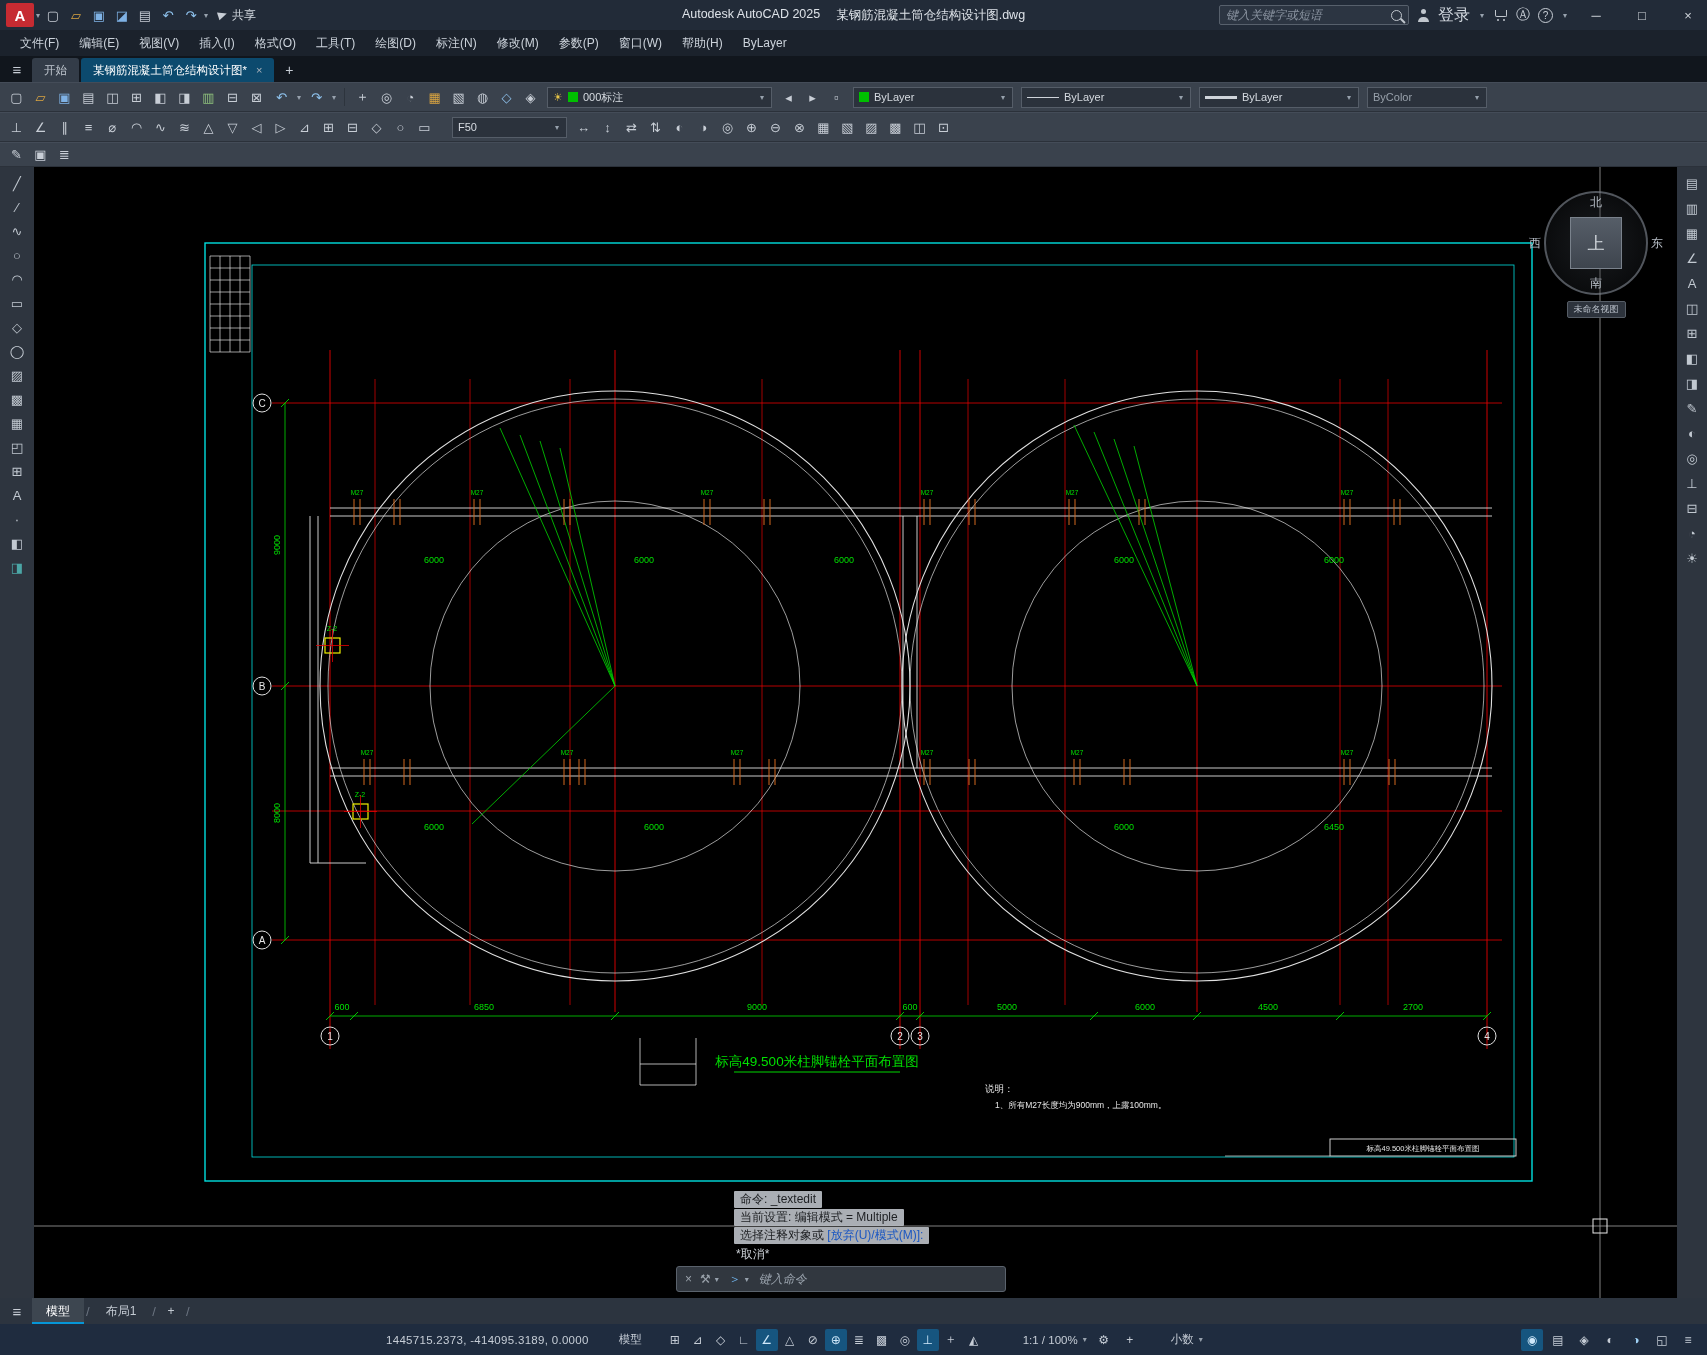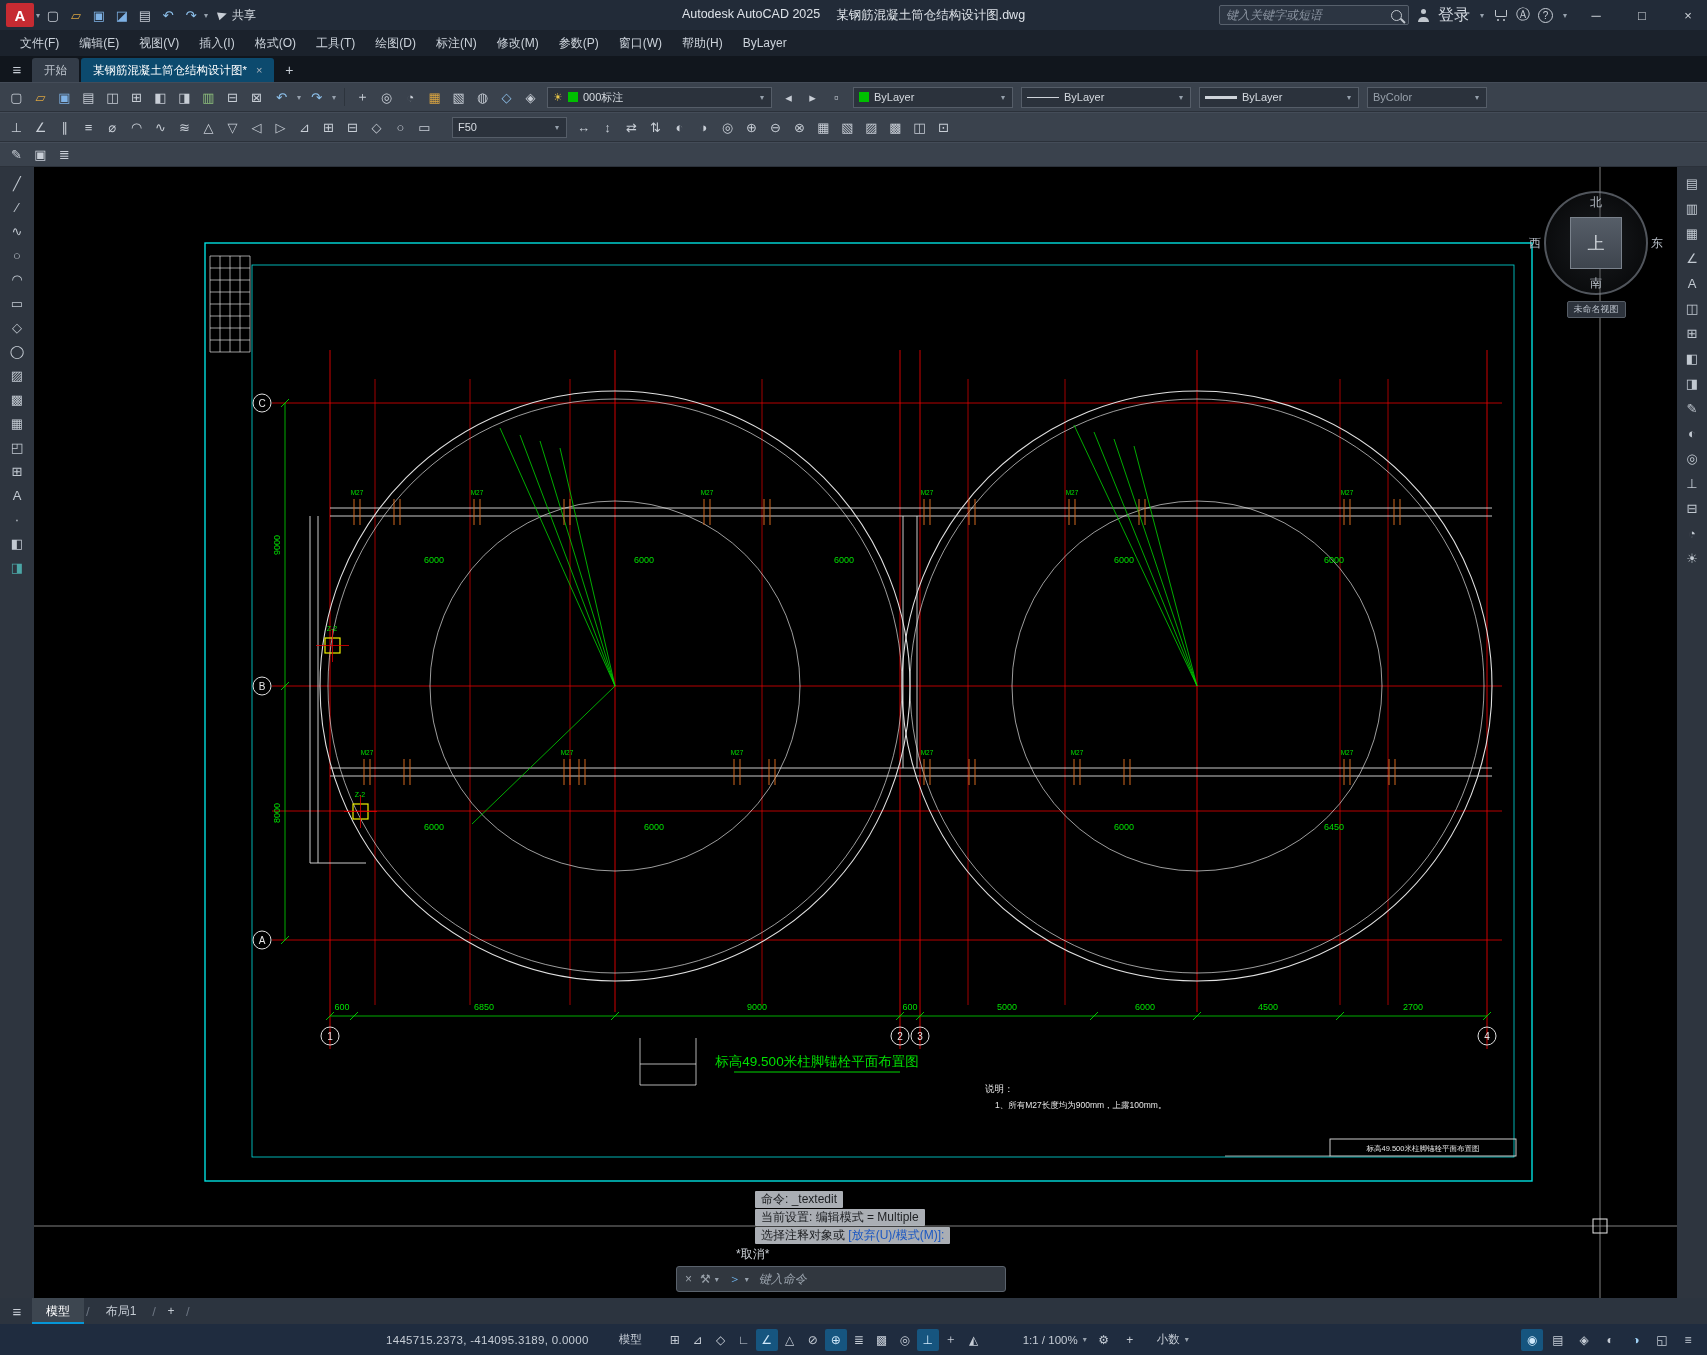--- a/index.html
+++ b/index.html
@@ -85,21 +85,21 @@
   .vc-ring span { position:absolute; font-size:12px; color:#b8bfc8; }
   .vc-n { top:1px; left:50%; transform:translateX(-50%); }
   .vc-s { bottom:1px; left:50%; transform:translateX(-50%); }
   .vc-w { left:-17px; top:50%; transform:translateY(-50%); }
   .vc-e { right:-17px; top:50%; transform:translateY(-50%); }
   .vc-face { position:absolute; top:50%; left:50%; transform:translate(-50%,-50%); width:52px; height:52px; background:linear-gradient(#565e68,#3e454e); border:1px solid #7a828c; color:#d5dae0; font-size:17px; display:flex; align-items:center; justify-content:center; }
   .vc-view { background:#2d333c; border:1px solid #565d66; font-size:9px; color:#b8bfc8; padding:1px 6px; border-radius:2px; white-space:nowrap; }
 
   
   #cmdwin { position:absolute; left:642px; bottom:6px; width:346px; font-size:12px; }
-  .chips { margin-left:79px; display:flex; flex-direction:column; align-items:flex-start; gap:1px; }
+  .chips { margin-left:58px; display:flex; flex-direction:column; align-items:flex-start; gap:1px; }
   .chip { background:rgba(185,189,195,.92); color:#1d1f22; padding:0 6px; line-height:17px; border-radius:1px; white-space:nowrap; }
   .chip .opt { color:#1b57c2; }
   .cancel { color:#cbd0d6; padding:2px 0 3px 60px; }
   .cmdbar { display:flex; align-items:center; height:26px; background:#31373f; border:1px solid #5a626c; border-radius:3px; padding:0 8px; gap:8px; width:330px; }
   .cmdbar .xi, .cmdbar .wr { color:#9aa2ab; font-size:12px; display:flex; align-items:center; gap:2px; }
   .prompt { color:#6fb1e8; font-size:12px; display:flex; align-items:center; gap:2px; }
   .cmdbar input { flex:1; background:transparent; border:0; outline:0; color:#d0d6dd; font-size:12px; min-width:0; }
   .cmdbar input::placeholder { color:#99a2ac; font-style:italic; }
 
   
@@ -108,21 +108,21 @@
   .ltab.active { background:#3d4650; color:#fff; box-shadow:inset 0 -2px 0 #0696d7; }
   .lt-slash { color:#6b7480; font-size:13px; margin:0 2px; }
   .lt-add { width:26px; display:flex; justify-content:center; }
 
   
   #statusbar { flex:0 0 31px; background:#1f2c3f; display:flex; align-items:center; padding:0 8px; gap:4px; font-size:11.5px; color:#c6cdd6; }
   #coords { margin-left:378px; white-space:nowrap; letter-spacing:.3px; }
   .sb-label { margin:0 18px 0 26px; }
   .sbico { width:22px; height:22px; display:flex; align-items:center; justify-content:center; font-size:12px; color:#c6cdd6; border-radius:2px; }
   .sb-scale { display:flex; align-items:center; gap:3px; margin-left:34px; white-space:nowrap; }
-  .sb-units { display:flex; align-items:center; gap:3px; margin-left:12px; }
+  .sb-units { display:flex; align-items:center; gap:3px; margin-left:26px; }
   .sb-group.right { margin-left:auto; gap:4px; }
 </style>
 </head>
 <body>
 
 <div id="app">
 
   <div id="titlebar">
     <div class="logo">
         <span>A</span>

